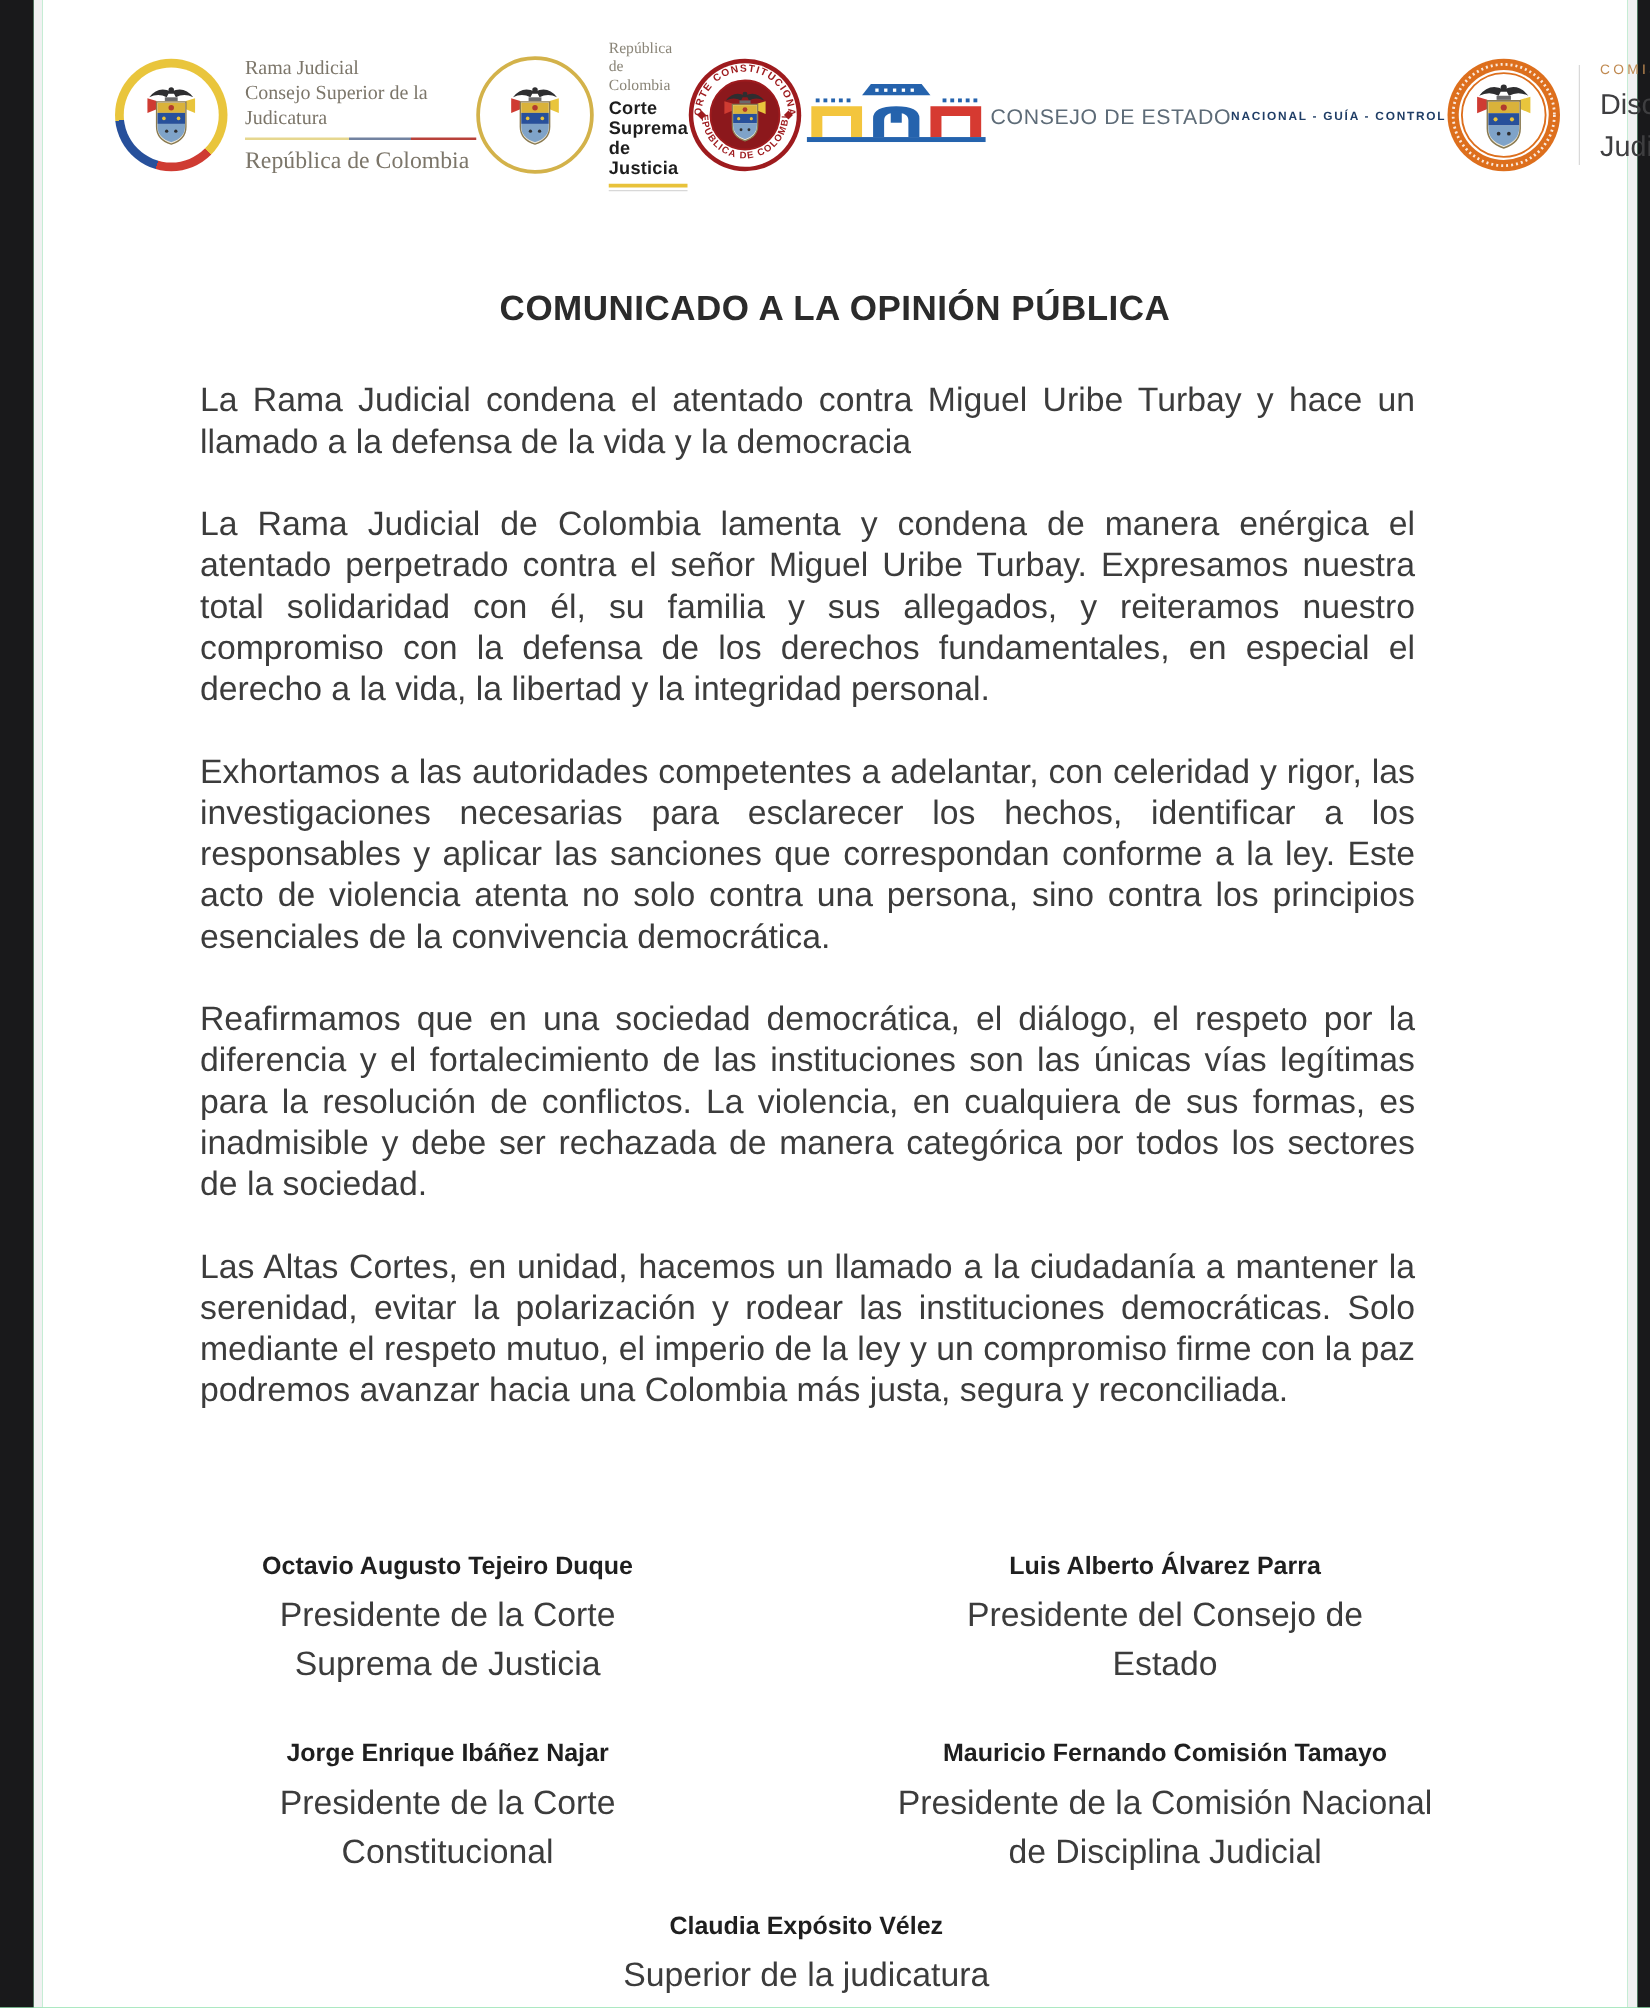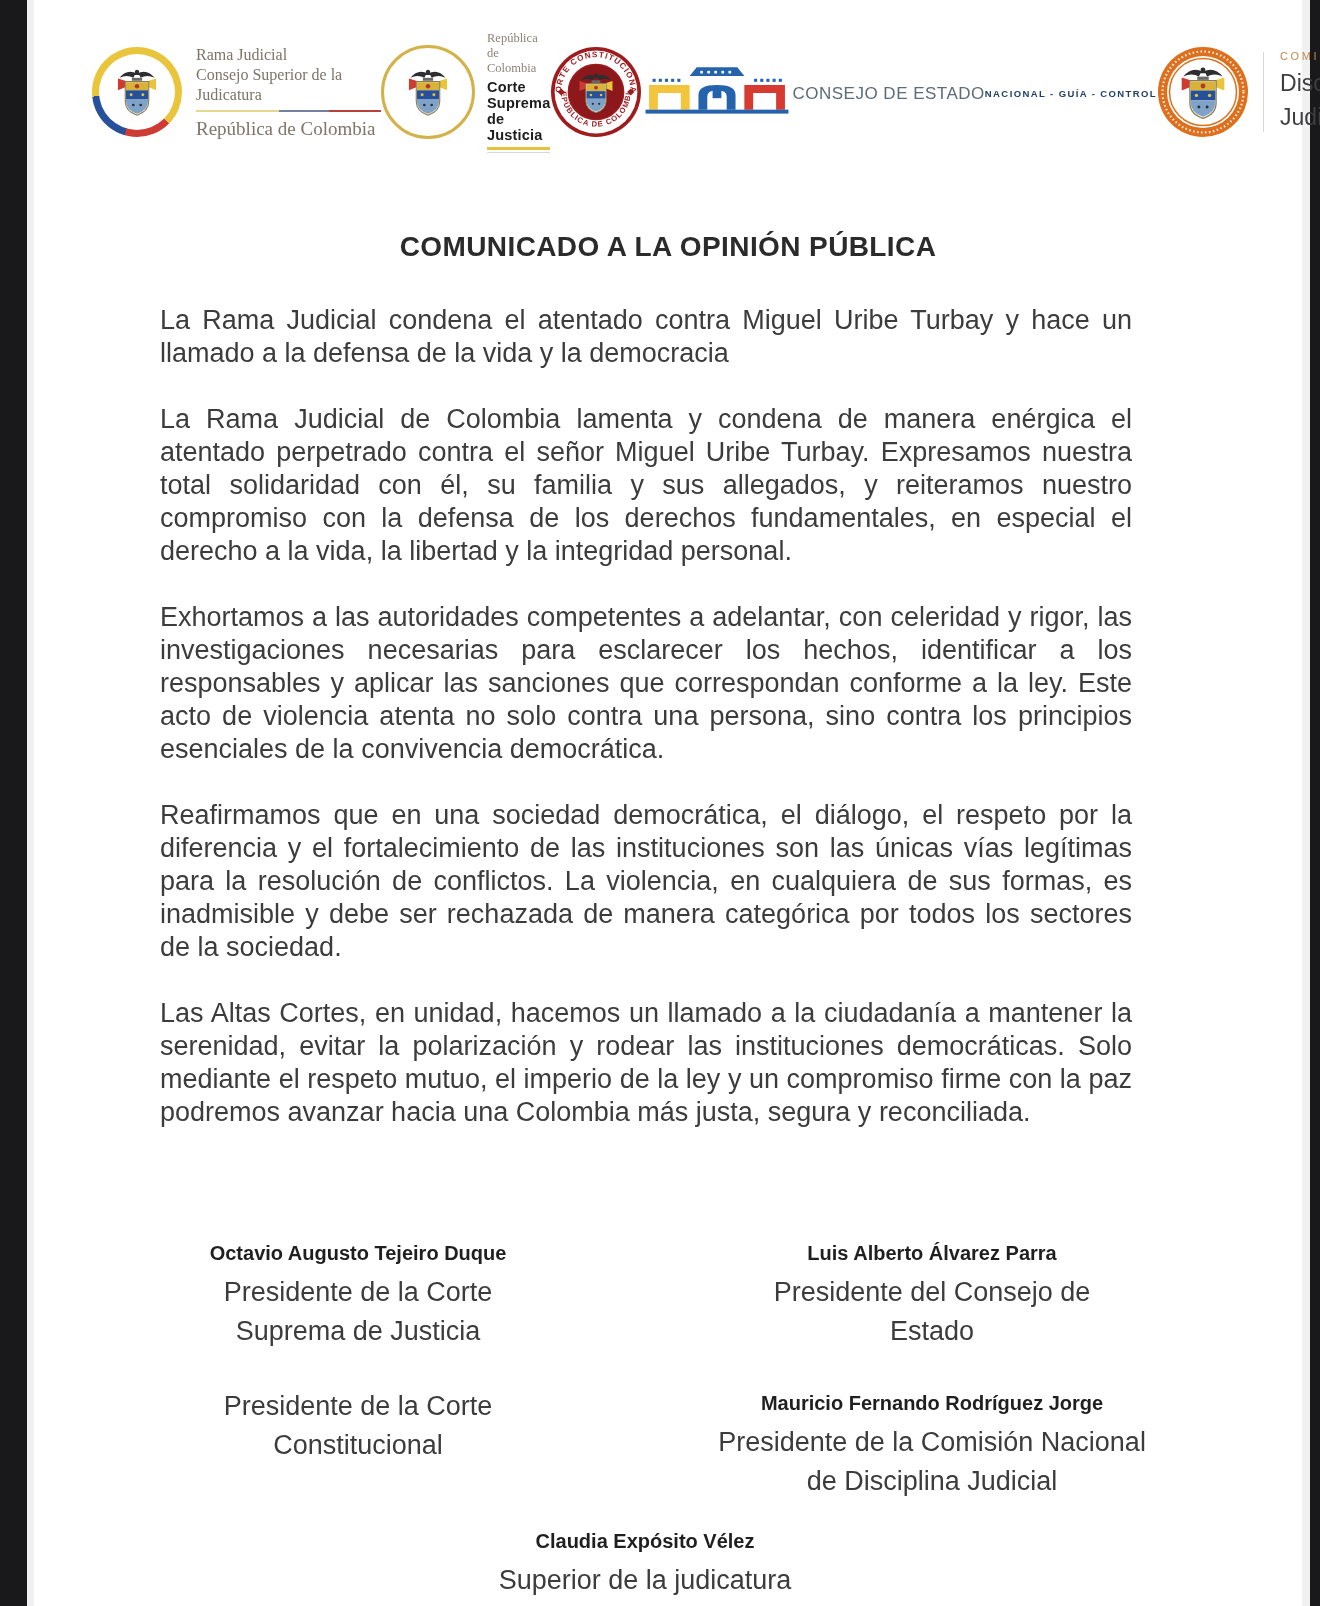--- a/index.html
+++ b/index.html
@@ -217,25 +217,26 @@
         <div class="sig-name">Octavio Augusto Tejeiro Duque</div>
         <div class="sig-role">Presidente de la Corte</div>
         <div class="sig-role">Suprema de Justicia</div>
       </div>
       <div class="sig">
         <div class="sig-name">Luis Alberto Álvarez Parra</div>
         <div class="sig-role">Presidente del Consejo de</div>
         <div class="sig-role">Estado</div>
       </div>
       <div class="sig">
+        <div class="sig-name">Jorge Enrique Ibáñez Najar</div>
         <div class="sig-role">Presidente de la Corte</div>
         <div class="sig-role">Constitucional</div>
       </div>
       <div class="sig">
-        <div class="sig-name">Mauricio Fernando Rodríguez Jorge</div>
+        <div class="sig-name">Mauricio Fernando Comisión Tamayo</div>
         <div class="sig-role">Presidente de la Comisión Nacional</div>
         <div class="sig-role">de Disciplina Judicial</div>
       </div>
     </section>
 
     <section class="sig-center">
       <div class="sig-name">Claudia Expósito Vélez</div>
       <div class="sig-role">Superior de la judicatura</div>
     </section>
 

